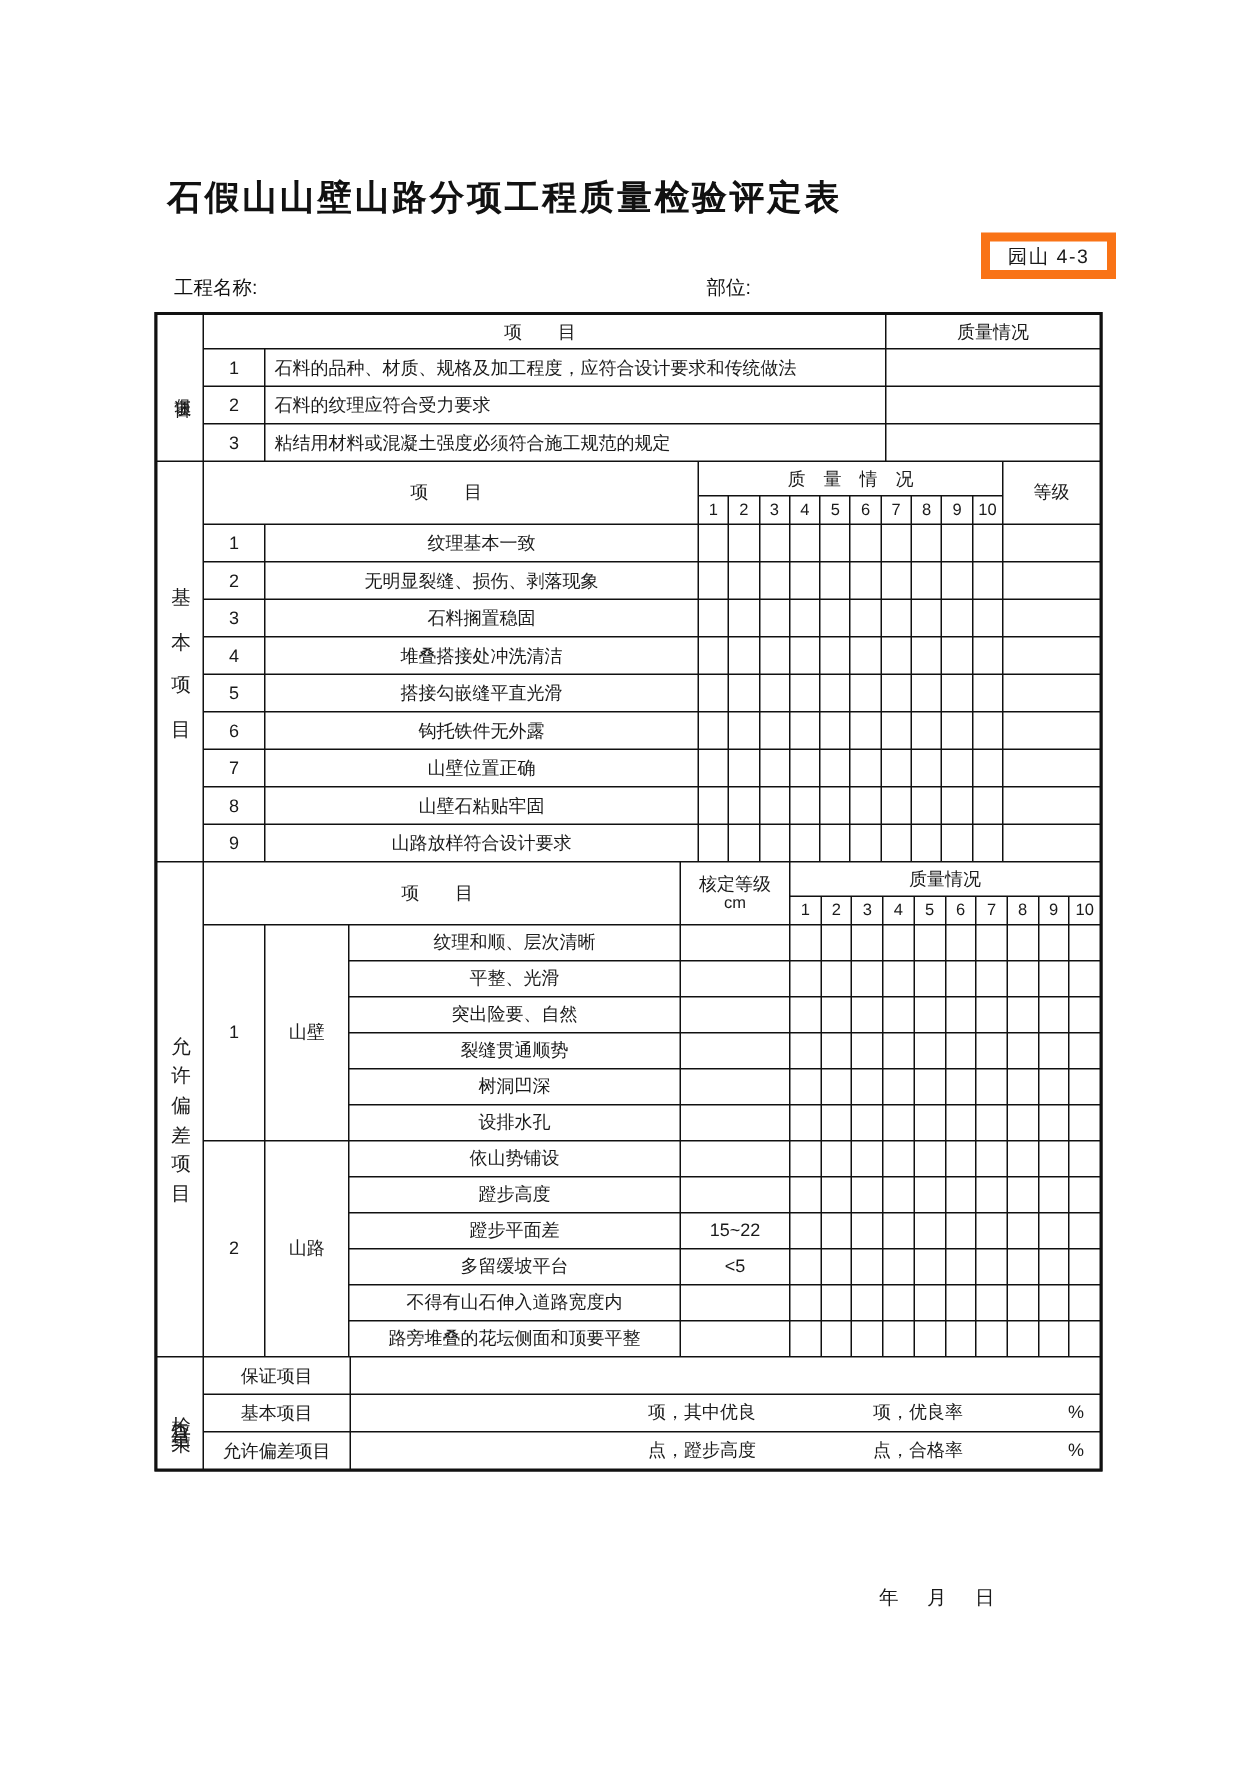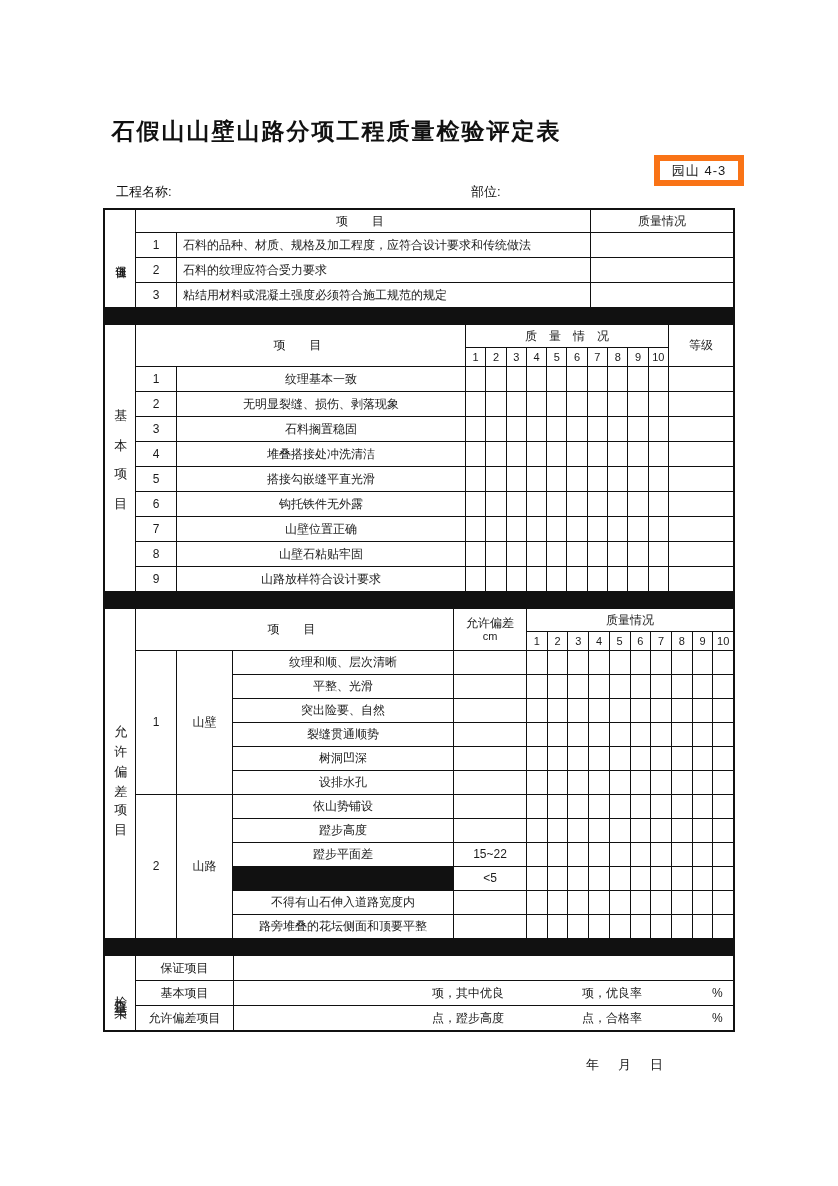--- a/index.html
+++ b/index.html
@@ -18,21 +18,21 @@
     font-size:13px;letter-spacing:1px;
   }
   .meta{position:absolute;top:183px;font-size:13px;color:#111;}
   .meta.pn{left:116px;}
   .meta.loc{left:455px;margin-left:16px;}
 
   
   .tbl{
     position:absolute;left:103px;top:208px;width:628px;
     border:2px solid #111;background:#111;
-    display:flex;flex-direction:column;gap:18px;
+    display:flex;flex-direction:column;gap:1px;
   }
   .sec{display:grid;gap:1px;background:#111;}
   .secA{grid-template-columns:30px 40px 1fr 142px;grid-template-rows:22px 24px 24px 24px;}
   .secB{grid-template-columns:30px 40px 288px 1fr 64px;grid-template-rows:22px 18px repeat(9,24px);}
   .secC{grid-template-columns:30px 40px 55px 1fr 72px 206px;grid-template-rows:22px 18px repeat(12,23px);}
   .secD{grid-template-columns:30px 97px 1fr;grid-template-rows:repeat(3,24px);}
   .secE{grid-template-columns:30px 97px 138px 22px 61px 1fr;grid-template-rows:70px;}
 
   .c{background:#fff;display:flex;align-items:center;justify-content:center;
      font-size:12px;line-height:1.25;text-align:center;overflow:hidden;}
@@ -265,21 +265,21 @@
       </div>
     <div class="c co5 r11"></div>
   </div>
 
   <div class="sec secC">
     <div class="c vlabel ls20 co1 r1 rs14">
         <span>允许偏差项目</span>
       </div>
     <div class="c hdr co2 cs3 r1 rs2">项　目</div>
     <div class="c allowhdr co5 r1 rs2">
-      <span>允许偏差</span>
+      <span>核定等级</span>
       <span class="unit">cm</span>
     </div>
     <div class="c co6 r1">质量情况</div>
     <div class="strip co6 r2">
         <div>1</div>
         <div>2</div>
         <div>3</div>
         <div>4</div>
         <div>5</div>
         <div>6</div>
@@ -423,20 +423,21 @@
         <div></div>
         <div></div>
         <div></div>
         <div></div>
         <div></div>
         <div></div>
         <div></div>
         <div></div>
       </div>
 
+    <div class="c co4 r12">多留缓坡平台</div>
     <div class="c co5 r12">&lt;5</div>
     <div class="strip co6 r12">
         <div></div>
         <div></div>
         <div></div>
         <div></div>
         <div></div>
         <div></div>
         <div></div>
         <div></div>

